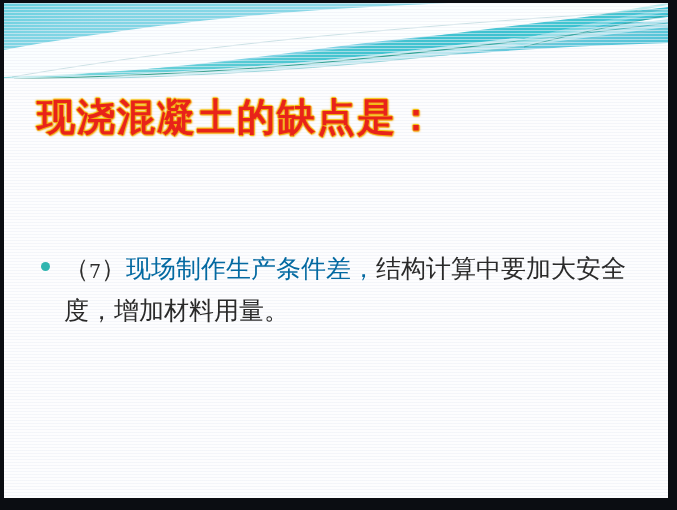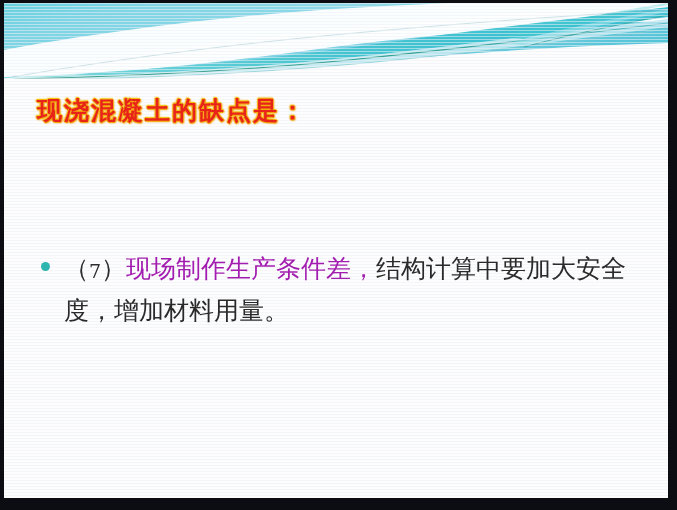--- a/index.html
+++ b/index.html
@@ -63,21 +63,21 @@
   
   #title-block {
     position: absolute;
     left: 33px;
     top: 92px;
     z-index: 4;
   }
   #slide-title {
     margin: 0;
     font-family: Liberation Sans, sans-serif;
-    font-size: 25px;
+    font-size: 38px;
     font-weight: bold;
     letter-spacing: 2px;
     line-height: 1.2;
     color: #e8231a;
     white-space: nowrap;
     text-shadow:
       0 0 1px #f6c200,
       1px 0 1px #f3a81d,
       -1px 0 1px #f3a81d,
       0 1px 1px #f0a000,
@@ -113,21 +113,21 @@
     font-size: 25px;
     line-height: 39px;
     color: #2a2a2a;
     letter-spacing: 0px;
   }
   .num-paren { color: #2d2d2d; }
   .num-paren .n {
     font-size: 19px;
     vertical-align: -1px;
   }
-  .hl-green { color: #a21caf; }
+  .hl-green { color: #0369a1; }
 </style>
 </head>
 <body>
 
 <div id="slide-frame">
 
   <div id="slide-canvas">
 
     <div id="header-band">
       <svg viewBox="0 0 664 76" preserveAspectRatio="none" xmlns="http://www.w3.org/2000/svg">

